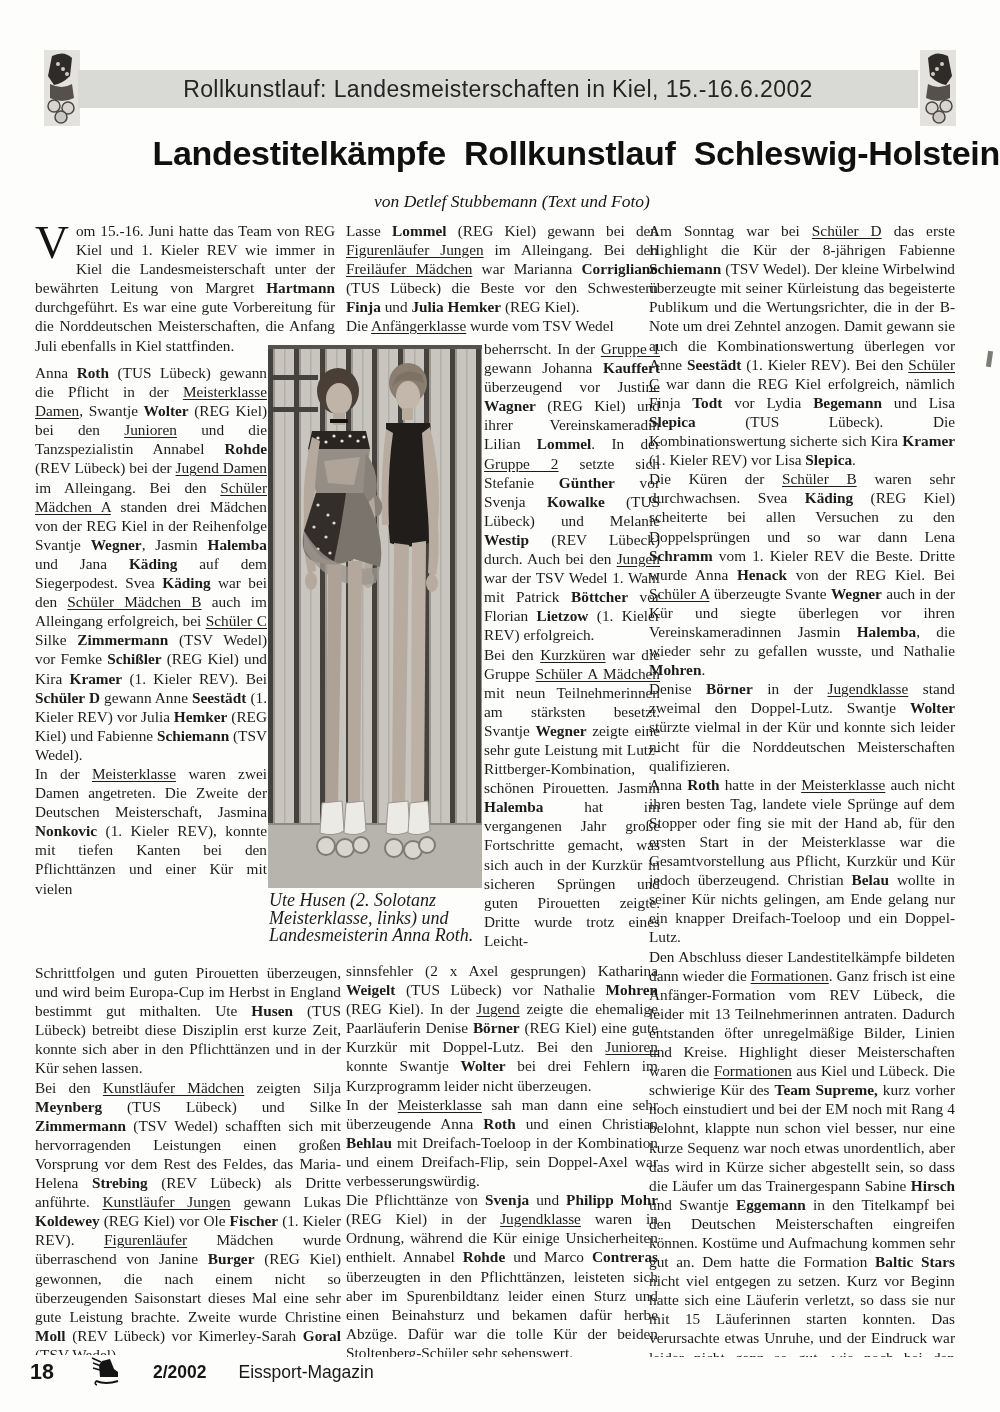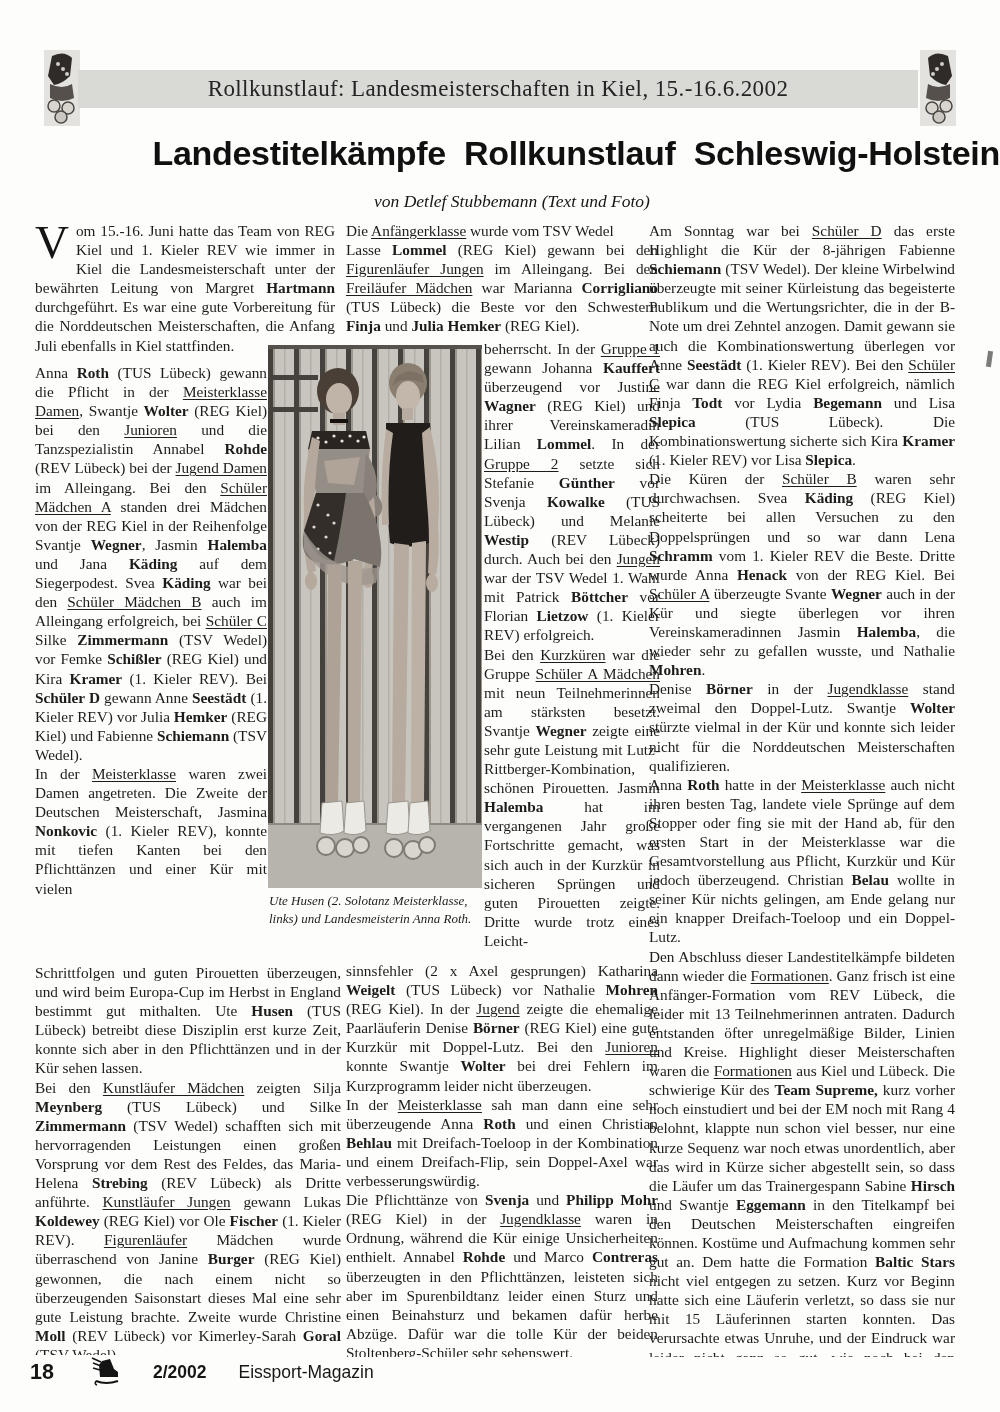--- a/index.html
+++ b/index.html
@@ -5,21 +5,21 @@
   html,body{margin:0;padding:0;background:#e9e9e7;}
   .page{
     position:relative;width:1000px;height:1412px;margin:0 auto;
     background:#fdfdfb;color:#1b1b1b;
     font-family:"Liberation Serif",serif;overflow:hidden;
   }
   
   .banner{
     position:absolute;left:78px;top:70px;width:840px;height:38px;
     background:#d9d9d6;display:flex;align-items:center;justify-content:center;
-    font-family:Liberation Serif, serif;font-size:23px;color:#242424;
+    font-family:Liberation Sans, sans-serif;font-size:23px;color:#242424;
     letter-spacing:.4px;
   }
   .corner-photo{position:absolute;top:50px;width:36px;height:76px;}
   .corner-photo.left{left:44px;}
   .corner-photo.right{left:920px;transform:scaleX(-1);}
   .headline{
     position:absolute;left:0;top:134px;width:100%;text-align:right;
     font-family:"Liberation Sans",sans-serif;font-weight:bold;font-size:34px;
     word-spacing:9px;letter-spacing:-.3px;color:#101010;
   }
@@ -32,21 +32,21 @@
     position:absolute;font-size:15.3px;line-height:19.1px;
     text-align:justify;overflow:hidden;color:#1c1c1c;
   }
   .tblock p.para{margin:0;}
   .tblock b{font-weight:bold;}
   .tblock u{text-decoration:underline;text-underline-offset:2px;}
   .dropcap{
     float:left;font-size:47px;line-height:37px;padding:3px 7px 0 0;color:#141414;
   }
   .caption{
-    position:absolute;font-style:italic;font-size:13px;line-height:17.6px;
+    position:absolute;font-style:italic;font-size:18px;line-height:17.6px;
     text-align:left;color:#1c1c1c;overflow:hidden;
   }
   .photo-frame{position:absolute;left:268px;top:345px;width:214px;height:543px;}
   
   .footer{
     position:absolute;left:30px;top:1357px;display:flex;align-items:center;
     font-family:"Liberation Sans",sans-serif;color:#161616;gap:24px;
   }
   .footer .pageno{font-size:21.5px;font-weight:bold;}
   .footer .logo{margin:0 7px 0 10px;}
@@ -95,22 +95,22 @@
   <div class="tblock" style="left:35px;top:363px;width:232px;height:597px;">
       <p class="para">Anna <b>Roth</b> (TUS Lübeck) gewann die Pflicht in der <u>Meisterklasse Damen</u>, Swantje <b>Wolter</b> (REG Kiel) bei den <u>Junioren</u> und die Tanzspezialistin Annabel <b>Rohde</b> (REV Lübeck) bei der <u>Jugend Damen</u> im Alleingang. Bei den <u>Schüler Mädchen A</u> standen drei Mädchen von der REG Kiel in der Reihenfolge Svantje <b>Wegner</b>, Jasmin <b>Halemba</b> und Jana <b>Käding</b> auf dem Siegerpodest. Svea <b>Käding</b> war bei den <u>Schüler Mädchen B</u> auch im Alleingang erfolgreich, bei <u>Schüler C</u> Silke <b>Zimmermann</b> (TSV Wedel) vor Femke <b>Schißler</b> (REG Kiel) und Kira <b>Kramer</b> (1. Kieler REV). Bei <b>Schüler D</b> gewann Anne <b>Seestädt</b> (1. Kieler REV) vor Julia <b>Hemker</b> (REG Kiel) und Fabienne <b>Schiemann</b> (TSV Wedel).</p>
       <p class="para">In der <u>Meisterklasse</u> waren zwei Damen angetreten. Die Zweite der Deutschen Meisterschaft, Jasmina <b>Nonkovic</b> (1. Kieler REV), konnte mit tiefen Kanten bei den Pflichttänzen und einer Kür mit vielen</p>
     </div>
   <div class="tblock" style="left:35px;top:963px;width:306px;height:392px;">
       <p class="para">Schrittfolgen und guten Pirouetten überzeugen, und wird beim Europa-Cup im Herbst in England bestimmt gut mithalten. Ute <b>Husen</b> (TUS Lübeck) betreibt diese Disziplin erst kurze Zeit, konnte sich aber in den Pflichttänzen und in der Kür sehen lassen.</p>
       <p class="para">Bei den <u>Kunstläufer Mädchen</u> zeigten Silja <b>Meynberg</b> (TUS Lübeck) und Silke <b>Zimmermann</b> (TSV Wedel) schafften sich mit hervorragenden Leistungen einen großen Vorsprung vor dem Rest des Feldes, das Maria-Helena <b>Strebing</b> (REV Lübeck) als Dritte anführte. <u>Kunstläufer Jungen</u> gewann Lukas <b>Koldewey</b> (REG Kiel) vor Ole <b>Fischer</b> (1. Kieler REV). <u>Figurenläufer</u> Mädchen wurde überraschend von Janine <b>Burger</b> (REG Kiel) gewonnen, die nach einem nicht so überzeugenden Saisonstart dieses Mal eine sehr gute Leistung brachte. Zweite wurde Christine <b>Moll</b> (REV Lübeck) vor Kimerley-Sarah <b>Goral</b> (TSV Wedel).</p>
     </div>
 
   <div class="tblock" style="left:346px;top:221px;width:312px;height:118px;">
+      <p class="para">Lasse <b>Lommel</b> (REG Kiel) gewann bei den <u>Figurenläufer Jungen</u> im Alleingang. Bei den <u>Freiläufer Mädchen</u> war Marianna <b>Corrigliano</b> (TUS Lübeck) die Beste vor den Schwestern <b>Finja</b> und <b>Julia Hemker</b> (REG Kiel).</p>
       <p class="para">Die <u>Anfängerklasse</u> wurde vom TSV Wedel</p>
-      <p class="para">Lasse <b>Lommel</b> (REG Kiel) gewann bei den <u>Figurenläufer Jungen</u> im Alleingang. Bei den <u>Freiläufer Mädchen</u> war Marianna <b>Corrigliano</b> (TUS Lübeck) die Beste vor den Schwestern <b>Finja</b> und <b>Julia Hemker</b> (REG Kiel).</p>
     </div>
   <div class="tblock" style="left:484px;top:339px;width:176px;height:620px;">
       <p class="para">beherrscht. In der <u>Gruppe 1</u> gewann Johanna <b>Kauffert</b> überzeugend vor Justine <b>Wagner</b> (REG Kiel) und ihrer Vereinskameradin Lilian <b>Lommel</b>. In der <u>Gruppe 2</u> setzte sich Stefanie <b>Günther</b> vor Svenja <b>Kowalke</b> (TUS Lübeck) und Melanie <b>Westip</b> (REV Lübeck) durch. Auch bei den <u>Jungen</u> war der TSV Wedel 1. Wahl mit Patrick <b>Böttcher</b> vor Florian <b>Lietzow</b> (1. Kieler REV) erfolgreich.</p>
       <p class="para">Bei den <u>Kurzküren</u> war die Gruppe <u>Schüler A Mädchen</u> mit neun Teilnehmerinnen am stärksten besetzt. Svantje <b>Wegner</b> zeigte eine sehr gute Leistung mit Lutz-Rittberger-Kombination, schönen Pirouetten. Jasmin <b>Halemba</b> hat im vergangenen Jahr große Fortschritte gemacht, was sich auch in der Kurzkür in sicheren Sprüngen und guten Pirouetten zeigte. Dritte wurde trotz eines Leicht-</p>
     </div>
   <div class="tblock" style="left:346px;top:961px;width:312px;height:396px;">
       <p class="para">sinnsfehler (2 x Axel gesprungen) Katharina <b>Weigelt</b> (TUS Lübeck) vor Nathalie <b>Mohren</b> (REG Kiel). In der <u>Jugend</u> zeigte die ehemalige Paarläuferin Denise <b>Börner</b> (REG Kiel) eine gute Kurzkür mit Doppel-Lutz. Bei den <u>Junioren</u> konnte Swantje <b>Wolter</b> bei drei Fehlern im Kurzprogramm leider nicht überzeugen.</p>
       <p class="para">In der <u>Meisterklasse</u> sah man dann eine sehr überzeugende Anna <b>Roth</b> und einen Christian <b>Behlau</b> mit Dreifach-Toeloop in der Kombination und einem Dreifach-Flip, sein Doppel-Axel war verbesserungswürdig.</p>
       <p class="para">Die Pflichttänze von <b>Svenja</b> und <b>Philipp Mohr</b> (REG Kiel) in der <u>Jugendklasse</u> waren in Ordnung, während die Kür einige Unsicherheiten enthielt. Annabel <b>Rohde</b> und Marco <b>Contreras</b> überzeugten in den Pflichttänzen, leisteten sich aber im Spurenbildtanz leider einen Sturz und einen Beinahsturz und bekamen dafür herbe Abzüge. Dafür war die tolle Kür der beiden Stoltenberg-Schüler sehr sehenswert.</p>
     </div>

